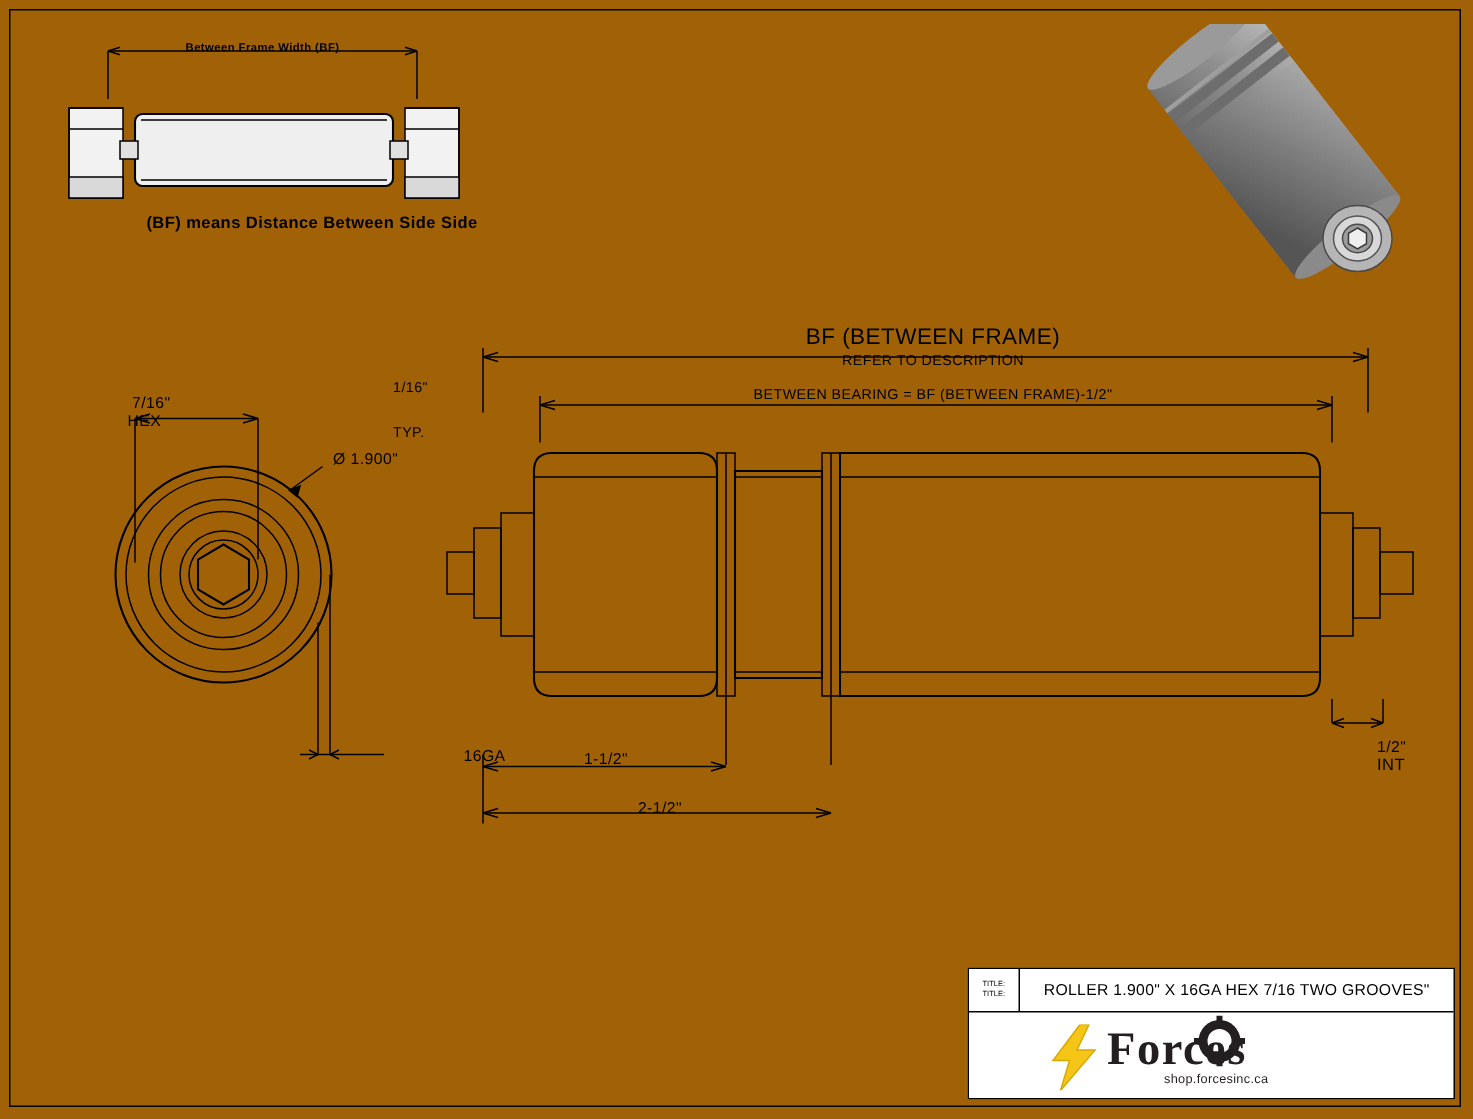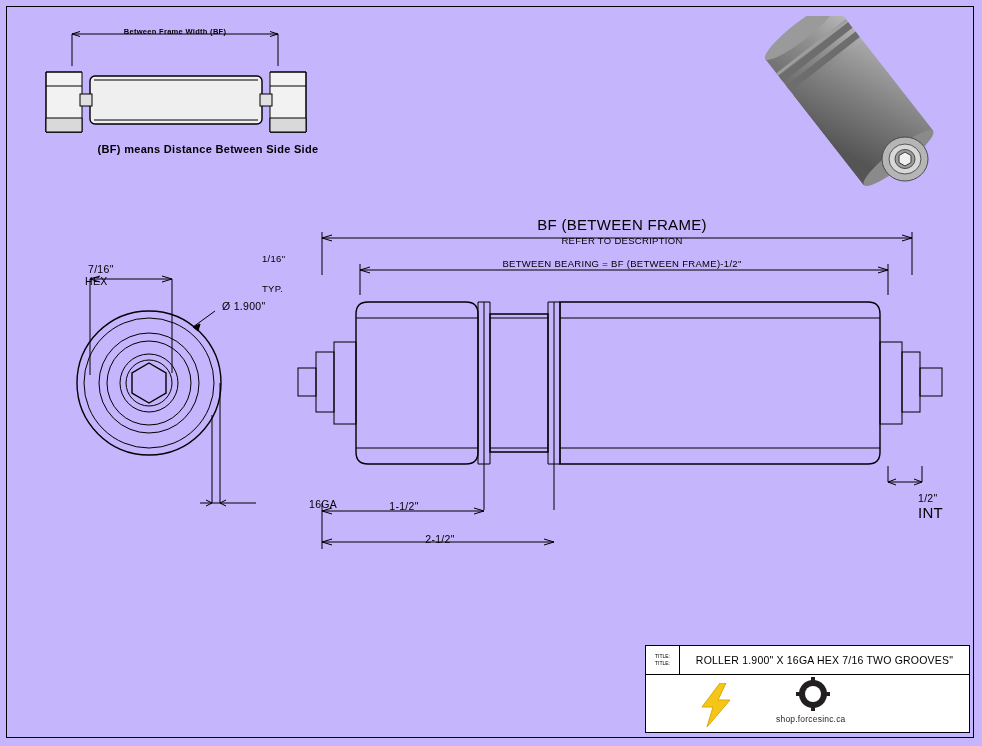--- a/index.html
+++ b/index.html
@@ -7,21 +7,21 @@
     padding: 0;
     background: #ffffff;
   }
   body {
     font-family: "Liberation Sans", sans-serif;
   }
   #sheet {
     position: relative;
     width: 982px;
     height: 746px;
-    background: #c4b5fd;
+    background: #a16207;
     overflow: hidden;
   }
   .border-frame {
     position: absolute;
     left: 6px;
     top: 6px;
     width: 968px;
     height: 732px;
     border: 1px solid #000;
     box-sizing: border-box;
@@ -358,21 +358,21 @@
         <line x1="8" y1="22" x2="16" y2="19"></line>
           <line x1="8" y1="22" x2="16" y2="25"></line>
         <line x1="42" y1="22" x2="34" y2="19"></line>
           <line x1="42" y1="22" x2="34" y2="25"></line>
         <line x1="8" y1="22" x2="8" y2="6"></line>
         <line x1="42" y1="22" x2="42" y2="6"></line>
       </g>
     </svg>
   </div>
   <div class="txt" style="left:918px; top:492px; font-size:10.5px;">1/2"</div>
-  <div class="txt" style="left:918px; top:504px; font-size:15px;">INT</div>
+  <div class="txt" style="left:918px; top:504px; font-size:11px;">INT</div>
 
   <div id="titleblock">
     <div class="tb-row1">
       <div class="tb-label">
         <div>TITLE:</div>
         <div>TITLE:</div>
       </div>
       <div class="tb-title">ROLLER 1.900" X 16GA HEX 7/16 TWO GROOVES"</div>
     </div>
     <div id="logo">
@@ -386,16 +386,17 @@
           <circle cx="17" cy="17" r="14"></circle>
         </g>
         <circle cx="17" cy="17" r="8" fill="#ffffff"></circle>
         <g fill="#231f20">
           <rect x="15" y="0" width="4" height="5"></rect>
           <rect x="15" y="29" width="4" height="5"></rect>
           <rect x="0" y="15" width="5" height="4"></rect>
           <rect x="29" y="15" width="5" height="4"></rect>
         </g>
       </svg>
+      <div class="logo-text">Forces</div>
       <div class="logo-sub">shop.forcesinc.ca</div>
     </div>
   </div>
 </div>
 
 </body></html>

